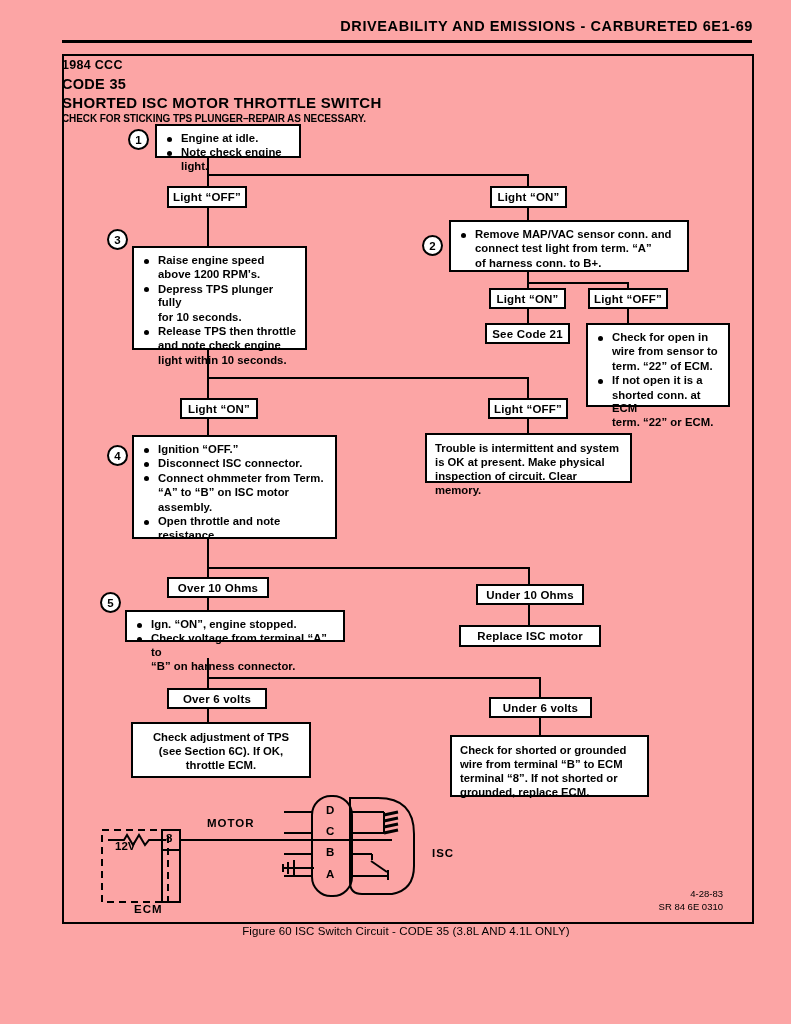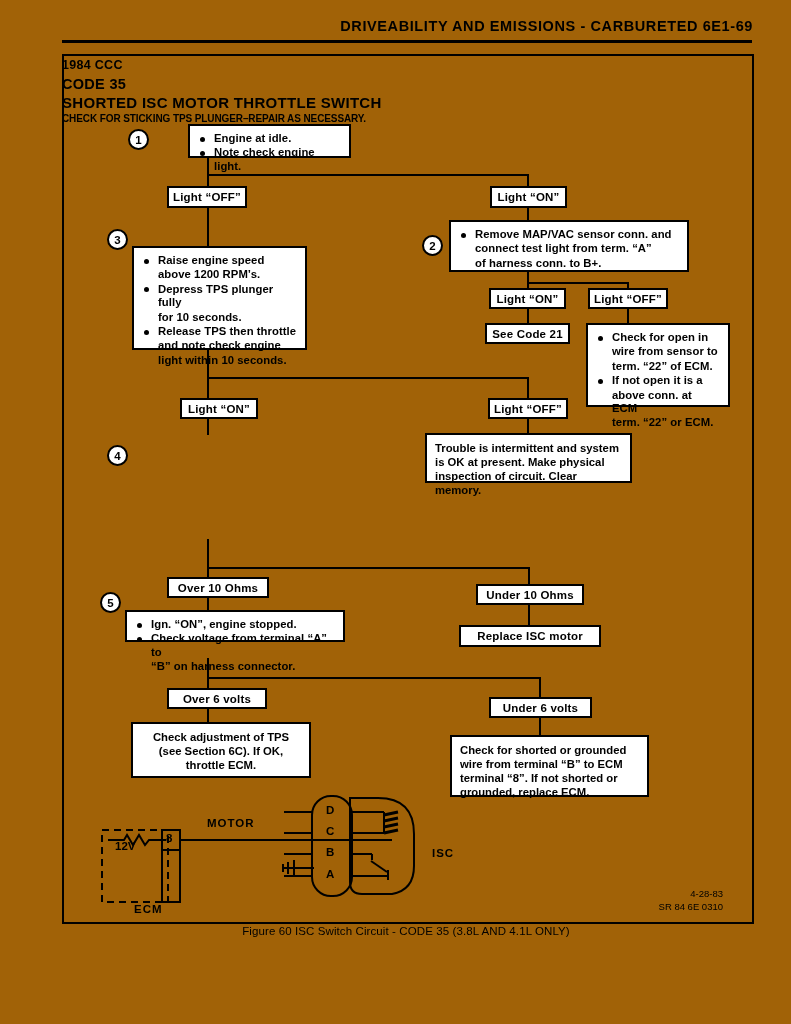--- a/index.html
+++ b/index.html
@@ -2,21 +2,21 @@
 <html><head>
 <meta charset="utf-8">
 <style>
   html,body{margin:0;padding:0;background:#ffffff;}
   body{
     width:791px;height:1024px;position:relative;overflow:hidden;
     font-family:"Liberation Sans", sans-serif;
     color:#111;
     -webkit-font-smoothing:none;
   }
-  #page{position:absolute;inset:0;background:#a16207;}
+  #page{position:absolute;inset:0;background:#fca5a5;}
 
   
   #hdr-title{
     position:absolute;left:0;top:18px;width:753px;
     text-align:right;font-size:14.5px;font-weight:bold;
     letter-spacing:.6px;color:#000;
   }
   #hdr-rule{
     position:absolute;left:62px;top:40px;width:690px;height:3px;background:#000;
   }
@@ -92,21 +92,21 @@
   <div id="hdr-rule"></div>
 
   <div id="frame"></div>
 
   <div class="ttl" id="t-year">1984 CCC</div>
   <div class="ttl" id="t-code">CODE 35</div>
   <div class="ttl" id="t-name">SHORTED ISC MOTOR THROTTLE SWITCH</div>
   <div class="ttl" id="t-sub">CHECK FOR STICKING TPS PLUNGER–REPAIR AS NECESSARY.</div>
 
   <div class="stepc" style="left:128px;top:129px;">1</div>
-  <div class="box tbox" style="left:155px;top:124px;width:163px;height:34px;margin-left:33px;">
+  <div class="box tbox" style="left:155px;top:124px;width:146px;height:34px;">
     <ul class="b">
       <li>Engine at idle.</li>
       <li>Note check engine light.</li>
     </ul>
   </div>
 
   <div class="vl" style="left:207px;top:158px;height:18px;"></div>
   <div class="hl" style="left:207px;top:174px;width:322px;"></div>
   <div class="vl" style="left:207px;top:174px;height:12px;"></div>
   <div class="vl" style="left:527px;top:174px;height:12px;"></div>
@@ -135,21 +135,21 @@
   <div class="vl" style="left:527px;top:309px;height:14px;"></div>
   <div class="box lbl" style="left:485px;top:323px;width:85px;height:21px;">See Code 21</div>
 
   <div class="vl" style="left:627px;top:309px;height:14px;"></div>
   <div class="box tbox" style="left:586px;top:323px;width:144px;height:84px;">
     <ul class="b">
       <li>Check for open in</li>
       <li class="cont">wire from sensor to</li>
       <li class="cont">term. “22” of ECM.</li>
       <li>If not open it is a</li>
-      <li class="cont">above conn. at ECM</li>
+      <li class="cont">shorted conn. at ECM</li>
       <li class="cont">term. “22” or ECM.</li>
     </ul>
   </div>
 
   <div class="vl" style="left:207px;top:208px;height:38px;"></div>
   <div class="stepc" style="left:107px;top:229px;">3</div>
   <div class="box tbox" style="left:132px;top:246px;width:175px;height:104px;">
     <ul class="b">
       <li>Raise engine speed</li>
       <li class="cont">above 1200 RPM’s.</li>
@@ -170,20 +170,31 @@
 
   <div class="vl" style="left:527px;top:419px;height:14px;"></div>
   <div class="box tbox" style="left:425px;top:433px;width:207px;height:50px;">
     <div class="plain">Trouble is intermittent and system</div>
     <div class="plain">is OK at present. Make physical</div>
     <div class="plain">inspection of circuit. Clear memory.</div>
   </div>
 
   <div class="vl" style="left:207px;top:419px;height:16px;"></div>
   <div class="stepc" style="left:107px;top:445px;">4</div>
+  <div class="box tbox" style="left:132px;top:435px;width:205px;height:104px;">
+    <ul class="b">
+      <li>Ignition “OFF.”</li>
+      <li>Disconnect ISC connector.</li>
+      <li>Connect ohmmeter from Term.</li>
+      <li class="cont">“A” to “B” on ISC motor</li>
+      <li class="cont">assembly.</li>
+      <li>Open throttle and note</li>
+      <li class="cont">resistance.</li>
+    </ul>
+  </div>
 
   <div class="vl" style="left:207px;top:539px;height:40px;"></div>
   <div class="hl" style="left:207px;top:567px;width:323px;"></div>
   <div class="vl" style="left:528px;top:567px;height:17px;"></div>
 
   <div class="box lbl" style="left:167px;top:577px;width:102px;height:21px;">Over 10 Ohms</div>
   <div class="box lbl" style="left:476px;top:584px;width:108px;height:21px;">Under 10 Ohms</div>
 
   <div class="vl" style="left:528px;top:605px;height:20px;"></div>
   <div class="box lbl" style="left:459px;top:625px;width:142px;height:22px;">Replace ISC motor</div>

